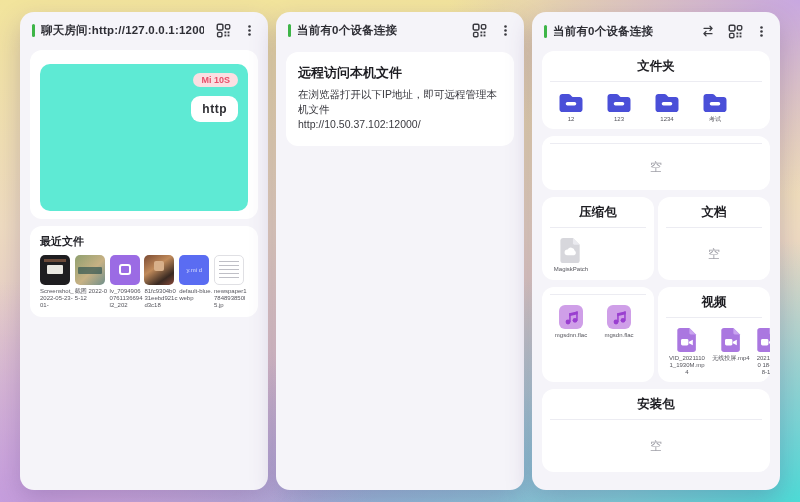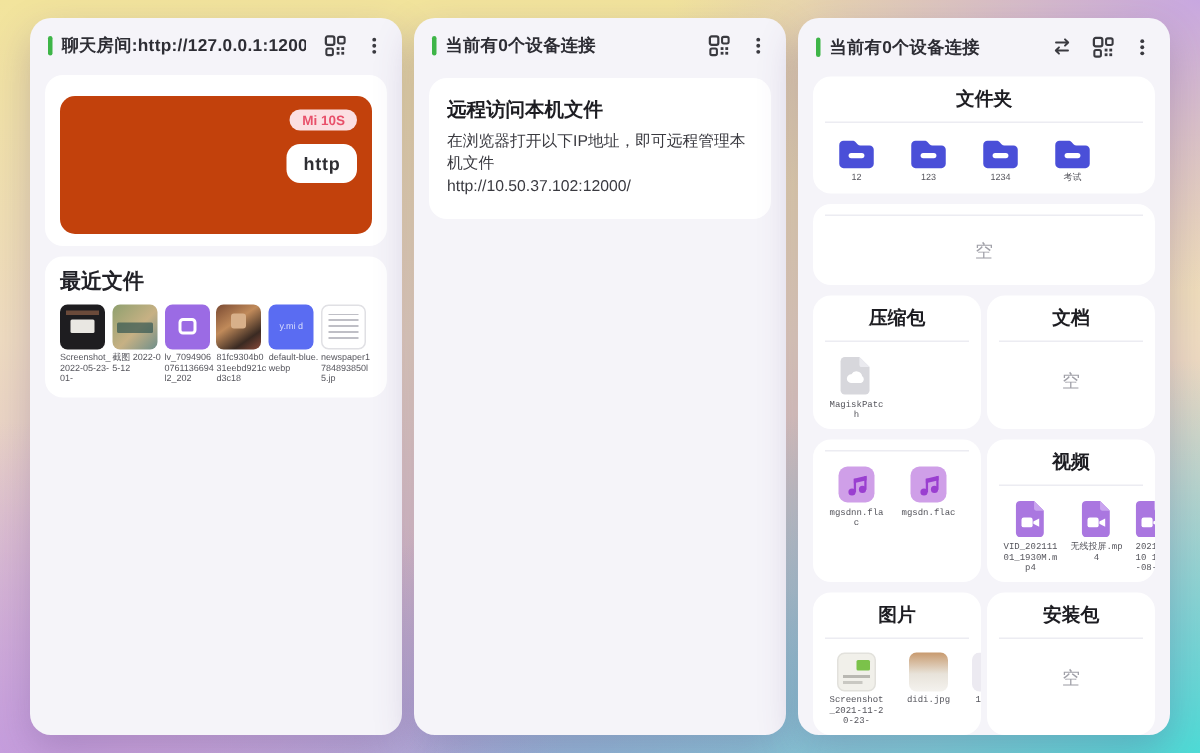--- a/index.html
+++ b/index.html
@@ -18,26 +18,26 @@
     background: #f5f4f9; border-radius: 14px; overflow: hidden;
     box-shadow: 0 10px 26px rgba(88, 66, 130, .28);
   }
   .phead { display: flex; align-items: center; padding: 11px 12px 5px 12px; }
   .accent { width: 3px; height: 13px; border-radius: 2px; background: #3eb548; margin-right: 6px; flex: none; }
   .ptitle { flex: 1; font-size: 11.5px; font-weight: bold; color: #2e2e35; letter-spacing: .2px; white-space: nowrap; overflow: hidden; }
   .hicon { margin-left: 12px; color: #3a3a40; display: flex; align-items: center; cursor: pointer; }
   .card { background: #fff; border-radius: 12px; margin: 7px 10px; padding: 8px 10px; }
   .mlabel { font-size: 10px; color: #3c3c42; }
   .chatbox {
-    margin-top: 6px; height: 92px; border-radius: 10px; background: #c2410c;
+    margin-top: 6px; height: 147px; border-radius: 10px; background: #5eead4;
     display: flex; flex-direction: column; align-items: flex-end; padding: 9px 10px;
   }
   .badge { background: #fbdfe2; color: #e8506a; font-size: 9px; font-weight: bold; padding: 2px 8px; border-radius: 9px; }
   .bubble { background: #fff; color: #2e2e33; font-size: 12px; font-weight: bold; padding: 6px 11px; border-radius: 9px; margin-top: 9px; letter-spacing: .5px; }
-  .ctitle { font-size: 14px; font-weight: bold; color: #222228; margin-bottom: 6px; }
+  .ctitle { font-size: 11px; font-weight: bold; color: #222228; margin-bottom: 6px; }
   .frow { display: flex; justify-content: space-between; }
   .fitem { width: 34px; cursor: pointer; }
   .thumb { width: 30px; height: 30px; border-radius: 5px; margin-bottom: 3px; position: relative; overflow: hidden; }
   .flabel { font-size: 6px; line-height: 7px; color: #55555c; word-break: break-all; }
   .t-dark { background: #1e1d20; }
   .t-dark i { position: absolute; left: 7px; top: 10px; width: 16px; height: 9px; background: #e9e7e2; border-radius: 1px; }
   .t-dark em { position: absolute; left: 4px; top: 4px; width: 22px; height: 3px; background: #6b4a3a; }
   .t-photo { background: linear-gradient(135deg, #8fa06f 0%, #c7b184 55%, #6f8f8a 100%); }
   .t-photo i { position: absolute; left: 3px; top: 12px; width: 24px; height: 7px; background: rgba(42,80,78,.65); border-radius: 1px; }
   .t-doc-purple { background: #9b6be4; }
@@ -61,21 +61,21 @@
   .ri-card em { position: absolute; right: 6%; top: 14%; width: 26%; height: 30%; border: 1px solid #d84a3a; display: block; }
   .ri-tag { left: 25%; top: 60%; width: 9%; height: 6px; background: #c23a3a; border-radius: 1px; }
   .ri-txt1 { left: 31%; top: 72%; width: 28%; height: 5px; background: rgba(233,200,74,.9); border-radius: 1px; }
   .ri-txt2 { left: 35%; top: 83%; width: 18%; height: 5px; background: rgba(233,200,74,.75); border-radius: 1px; }
   .ri-ava { left: 77.5%; top: 12%; width: 13px; height: 13px; border-radius: 50%; background: #c9b06a; border: 1px solid #eee; }
   .ri-dot { left: 78.5%; width: 10px; height: 10px; border-radius: 50%; background: #e8e6e2; opacity: .9; }
   .rcard { padding: 12px 12px 14px 12px; margin-top: 9px; }
   .rtitle { font-size: 13px; font-weight: bold; color: #1d1d22; margin-bottom: 5px; }
   .rline { font-size: 10.5px; color: #3a3a40; line-height: 15px; }
   .sec { background: #fff; border-radius: 12px; margin: 7px 10px; padding-top: 7px; }
-  .secrow { display: flex; gap: 4px; margin: 7px 10px; font-family: Liberation Mono, monospace; }
+  .secrow { display: flex; gap: 4px; margin: 7px 10px; }
   .secrow .sec { flex: 1; margin: 0; min-width: 0; }
   .stitle { text-align: center; font-size: 12.5px; font-weight: bold; color: #1d1d22; padding-bottom: 6px; }
   .sdiv { height: 1px; background: #ececf2; margin: 0 8px; }
   .sbody { display: flex; padding: 9px 8px 6px 10px; gap: 10px; overflow: hidden; }
   .gitem { width: 38px; flex: none; cursor: pointer; text-align: center; }
   .gitem .glabel { font-size: 6px; line-height: 7px; color: #55555c; word-break: break-all; margin-top: 2px; }
   .gitem.clip { width: 20px; overflow: hidden; }
   .empty { height: 52px; display: flex; align-items: center; justify-content: center; font-size: 12px; color: #a0a0a8; }
   .empty.tall { height: 46px; }
   svg { display: block; }
@@ -350,40 +350,18 @@
               <path d="M13.5 15.8l4.2-2.2v6l-4.2-2.2z" fill="#fff"></path>
             </svg>
           <div class="glabel">2021-10 18-08-1</div>
         </div>
       </div>
     </div>
   </div>
 
   <div class="secrow">
     <div class="sec">
-      <div class="stitle">图片</div>
-      <div class="sdiv"></div>
-      <div class="sbody">
-        <div class="gitem">
-          <div class="thumb" style="margin:0 auto 2px;width:26px;height:26px;background:#f1f0ea;border:1px solid #e2e1dc">
-            <i style="position:absolute;right:3px;top:4px;width:9px;height:7px;background:#7bc24a;border-radius:1px"></i>
-            <i style="position:absolute;left:3px;top:14px;width:18px;height:1.5px;background:#b9b8b2"></i>
-            <i style="position:absolute;left:3px;top:18px;width:13px;height:1.5px;background:#c9c8c2"></i>
-          </div>
-          <div class="glabel">Screenshot_2021-11-20-23-</div>
-        </div>
-        <div class="gitem">
-          <div class="thumb" style="margin:0 auto 2px;width:26px;height:26px;background:linear-gradient(180deg,#c89a6e 0%,#e8e3da 55%,#f4f2ee 100%)"></div>
-          <div class="glabel">didi.jpg</div>
-        </div>
-        <div class="gitem clip" style="width:12px">
-          <div class="thumb" style="margin:0 auto 2px;width:26px;height:26px;background:#eceaf1"></div>
-          <div class="glabel">12</div>
-        </div>
-      </div>
-    </div>
-    <div class="sec">
       <div class="stitle">安装包</div>
       <div class="sdiv"></div>
       <div class="empty">空</div>
     </div>
   </div>
 </section>
 
 </body></html>

